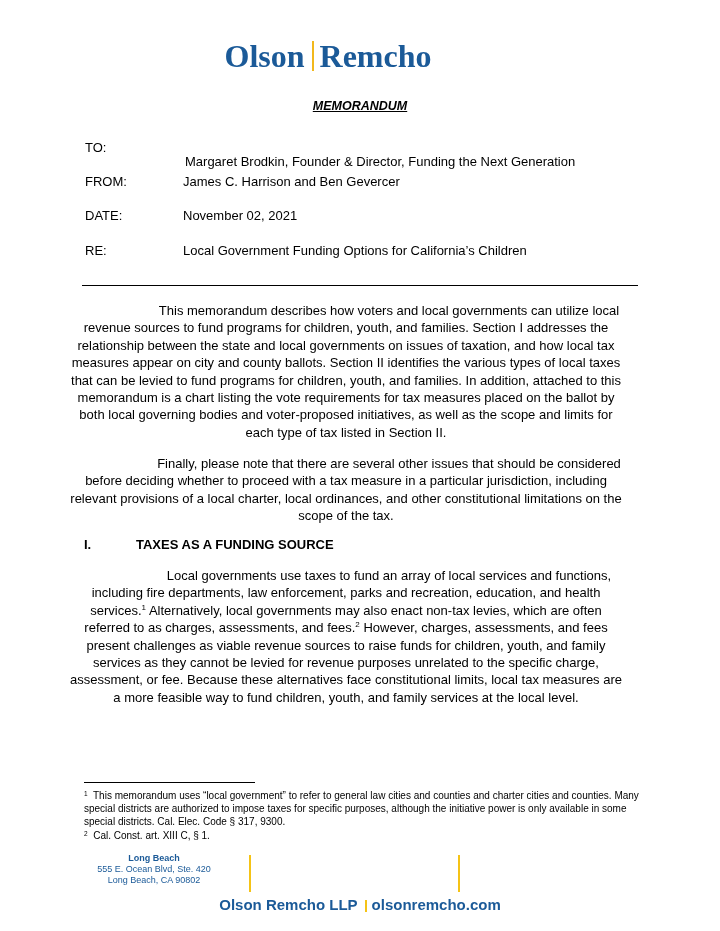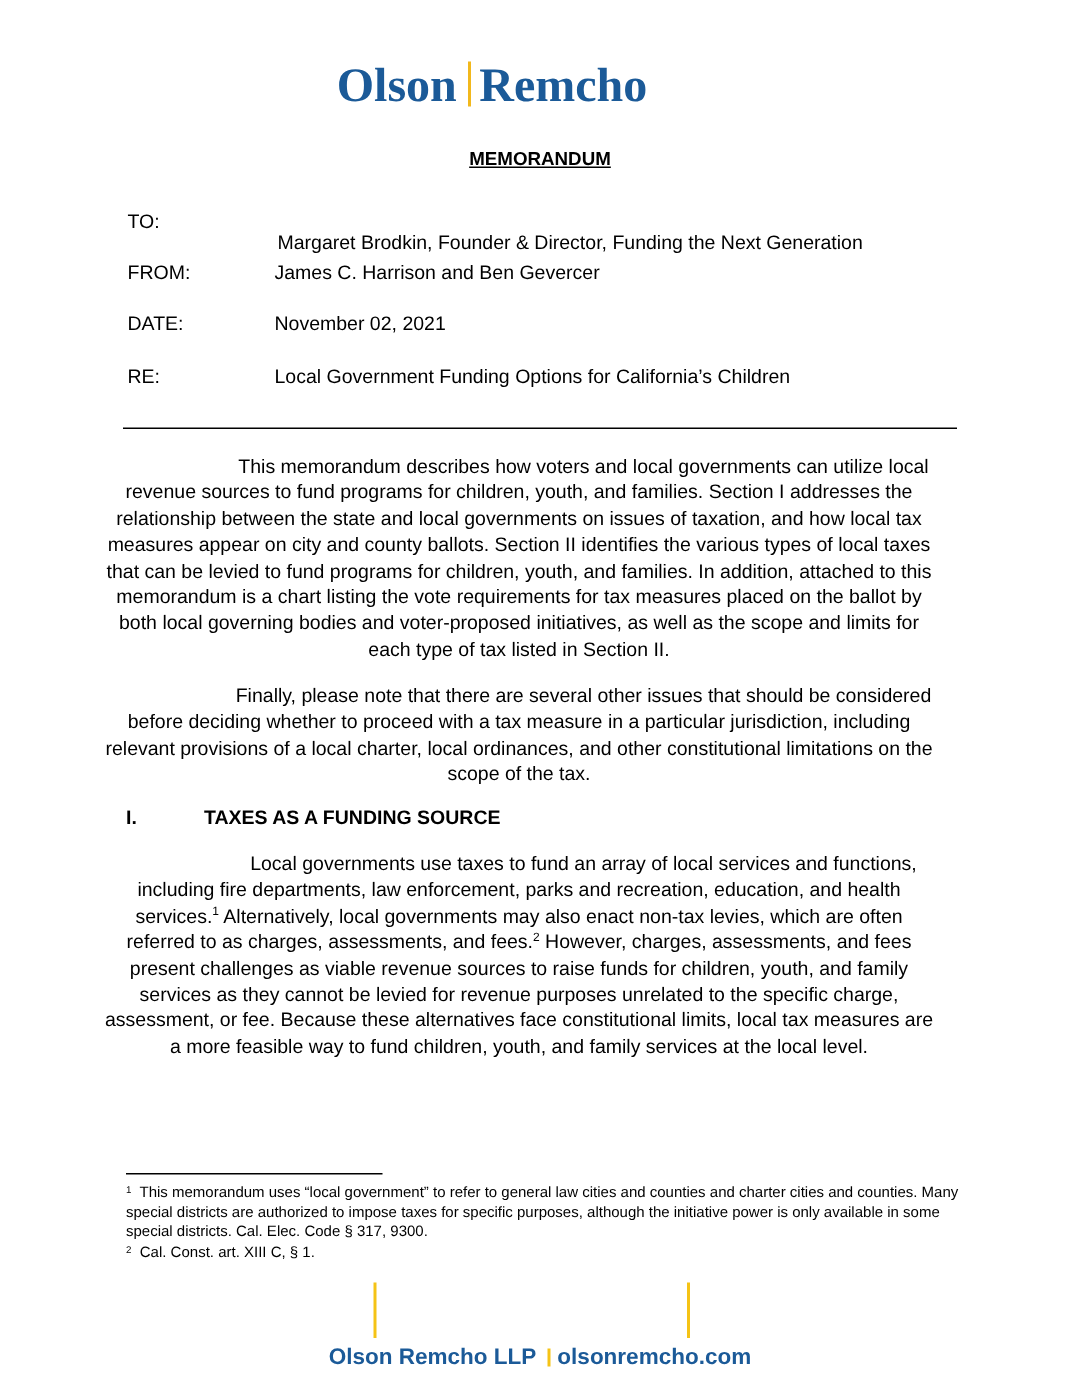--- a/index.html
+++ b/index.html
@@ -6,21 +6,21 @@
   html, body { width: 720px; height: 931px; background: #ffffff; overflow: hidden; }
   body { position: relative; font-family: "Liberation Sans", sans-serif; color: #000; }
 
   .logo { position: absolute; top: 36px; left: 0; width: 656px; text-align: center;
           font-family: "Liberation Serif", "DejaVu Serif", serif; font-weight: bold;
           font-size: 32px; color: #1b5a98; letter-spacing: 0px; line-height: 40px; }
   .logo .bar { display: inline-block; width: 2px; height: 30px; background: #f2b81c;
                vertical-align: -4px; margin: 0 6px 0 7px; }
 
   .memo-title { position: absolute; top: 98px; left: 0; width: 720px; text-align: center;
-                font-size: 12.5px; font-weight: bold; text-decoration: underline; line-height: 16px; }
+                font-size: 12.5px; font-weight: bold; text-decoration: underline; line-height: 16px; font-style: italic; }
 
   .hdr-row { position: absolute; left: 85px; font-size: 13px; line-height: 16px; }
   .hdr-row .lbl { position: absolute; left: 0; white-space: nowrap; }
   .hdr-row .val { position: absolute; left: 98px; white-space: nowrap; }
   .hdr-row.to .val { left: 100px; margin-top: 14px; }
 
   .rule { position: absolute; left: 82px; width: 556px; height: 1px; background: #000; top: 285px; }
 
   .para { position: absolute; left: 68px; width: 556px; font-size: 13px; line-height: 17.4px; text-align: center; }
   .para .indent { display: inline-block; width: 86px; }
@@ -95,19 +95,24 @@
   <span class="indent"></span><span>Local governments use taxes to fund an array of local services and functions, including fire departments, law enforcement, parks and recreation, education, and health services.</span><sup>1</sup><span>  Alternatively, local governments may also enact non-tax levies, which are often referred to as charges, assessments, and fees.</span><sup>2</sup><span>  However, charges, assessments, and fees present challenges as viable revenue sources to raise funds for children, youth, and family services as they cannot be levied for revenue purposes unrelated to the specific charge, assessment, or fee.  Because these alternatives face constitutional limits, local tax measures are a more feasible way to fund children, youth, and family services at the local level.</span>
 </div>
 
 <div class="fn-rule"></div>
 <div class="footnotes">
   <span class="fn"><sup>1</sup>&nbsp; <span>This memorandum uses “local government” to refer to general law cities and counties and charter cities and counties.  Many special districts are authorized to impose taxes for specific purposes, although the initiative power is only available in some special districts.  Cal. Elec. Code § 317, 9300.</span></span>
   <span class="fn"><sup>2</sup>&nbsp; <span>Cal. Const. art. XIII C, § 1.</span></span>
 </div>
 
 <div class="offices">
+  <div class="office lb">
+    <div class="city">Long Beach</div>
+    <div>555 E. Ocean Blvd, Ste. 420</div>
+    <div>Long Beach, CA  90802</div>
+  </div>
   <div class="vbar v1"></div>
   <div class="vbar v2"></div>
 </div>
 
 <div class="footer-line">
   <span>Olson Remcho LLP</span><span class="sep"></span><span>olsonremcho.com</span>
 </div>
 
 </body></html>

